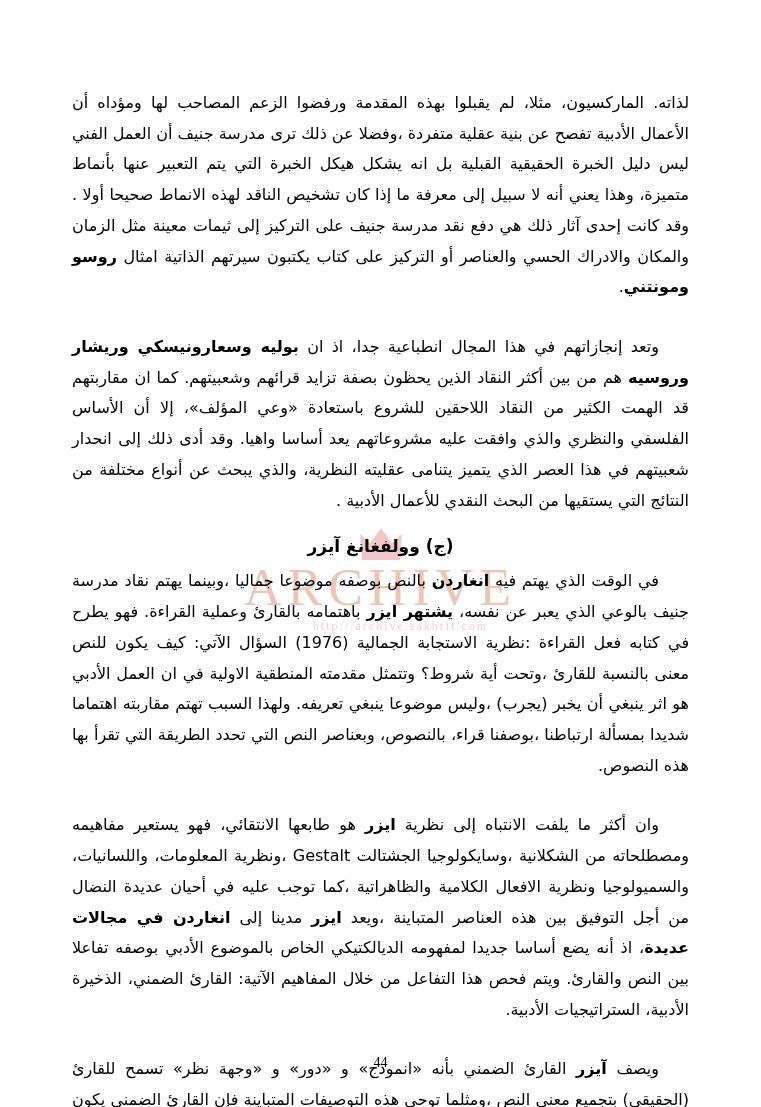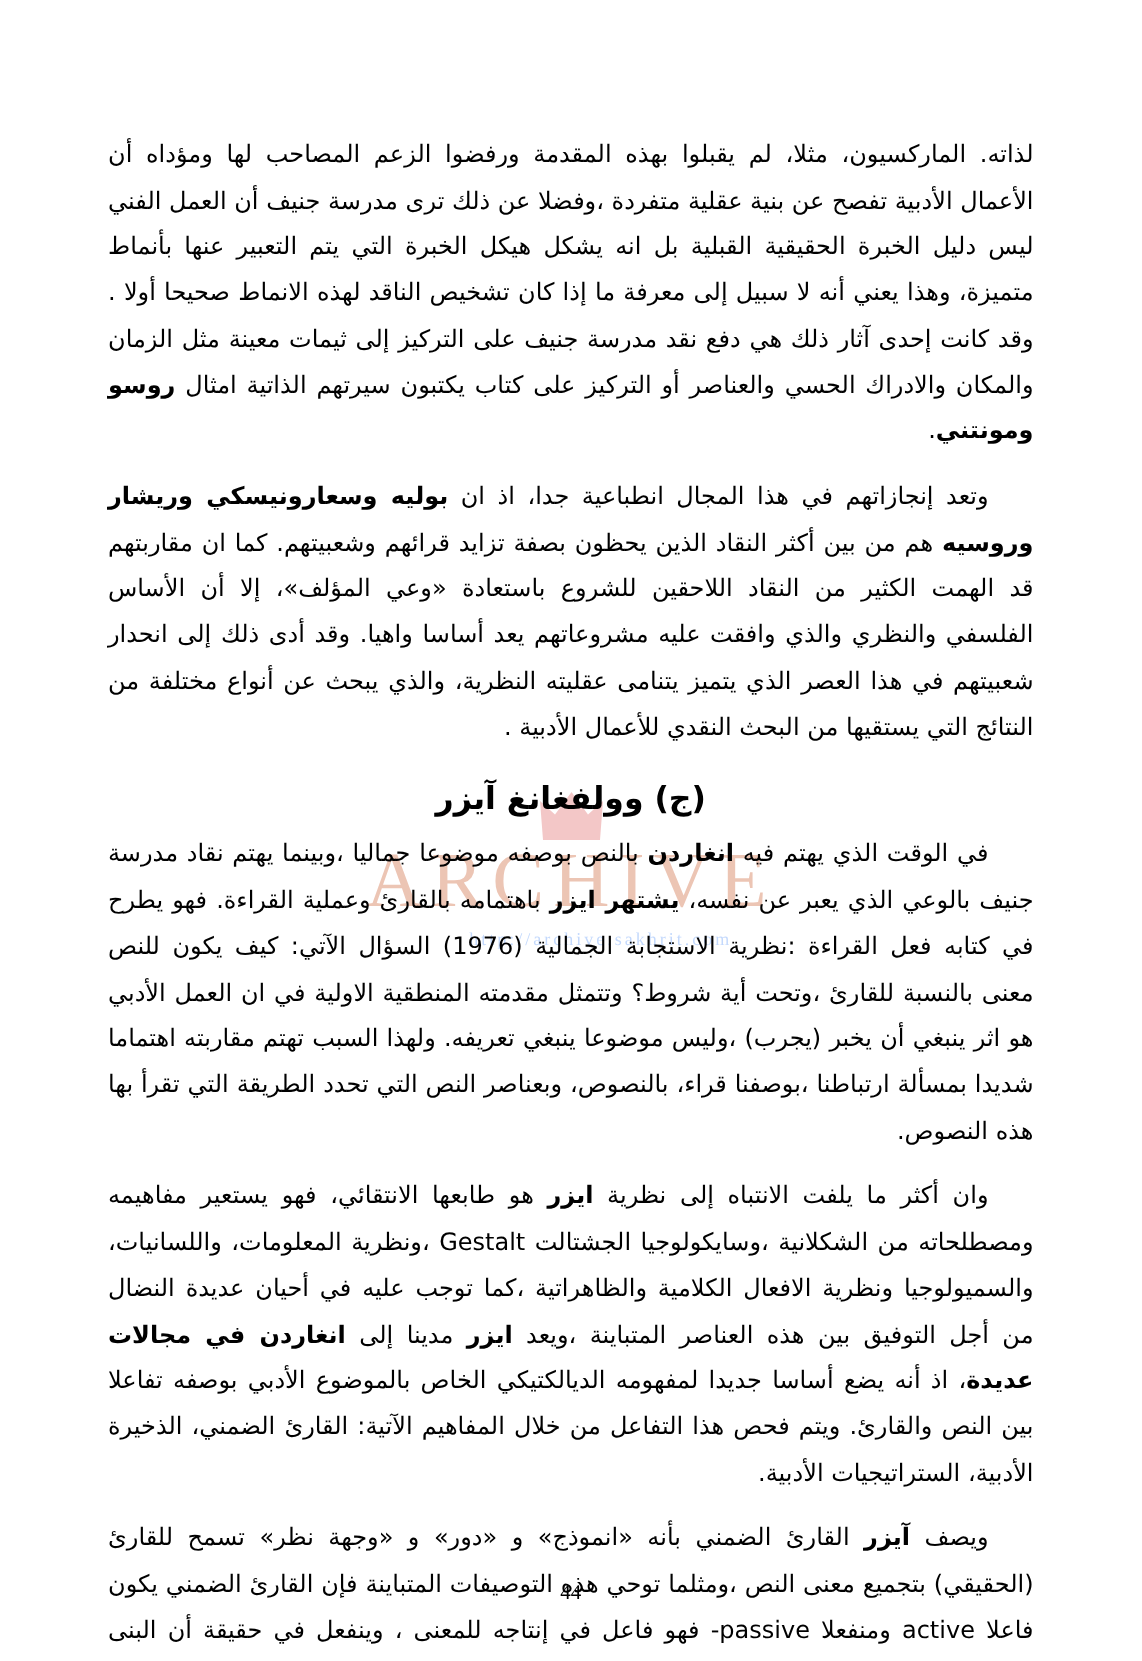--- a/index.html
+++ b/index.html
@@ -48,47 +48,47 @@
     font-size: 52px;
     letter-spacing: 6px;
     color: #c2410c;
     direction: ltr;
     font-weight: 400;
   }
   .wm-sub {
     font-family: "Liberation Serif", "DejaVu Serif", serif;
     font-size: 12px;
     letter-spacing: 2px;
-    color: #3b82f6;
+    color: #ec4899;
     direction: ltr;
     margin-top: 2px;
     margin-left: 40px;
   }
   .content {
     position: relative;
     z-index: 10;
   }
   p.para {
     margin: 0 0 0 0;
     font-size: 16px;
     line-height: 1.92;
     text-align: justify;
     text-align-last: right;
     text-justify: inter-word;
     direction: rtl;
   }
   p.para + p.para {
-    margin-top: 13px;
+    margin-top: 29px;
   }
   .indent {
     text-indent: 30px;
   }
   .heading {
     margin: 20px 0 10px 0;
-    font-size: 21px;
+    font-size: 17px;
     font-weight: bold;
     text-align: center;
     direction: rtl;
   }
   b, .bold { font-weight: bold; }
   .ital { }
   .page-number {
     position: absolute;
     bottom: 36px;
     left: 0;

